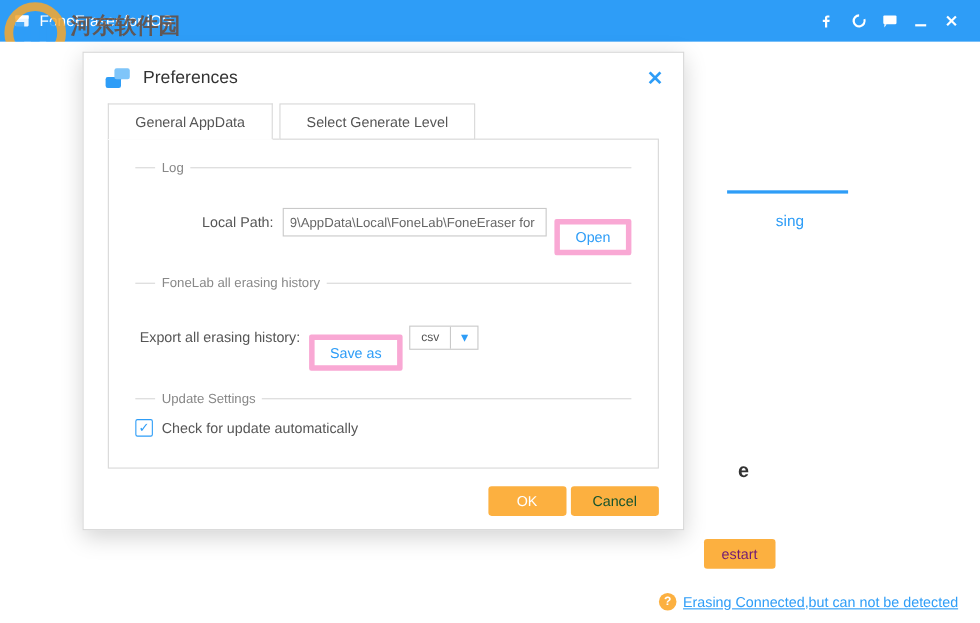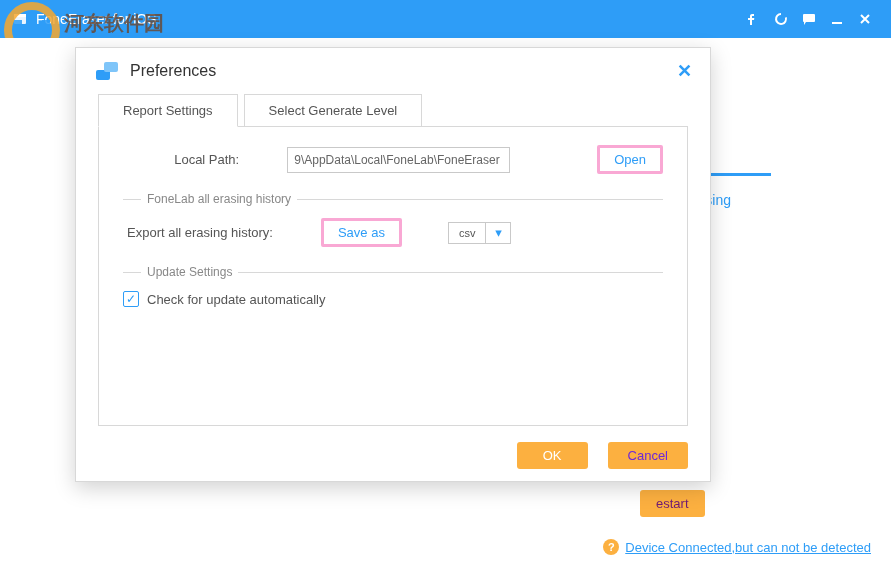--- a/index.html
+++ b/index.html
@@ -21,55 +21,55 @@
 .bg-tab { position: absolute; right: 160px; top: 110px; color: #2e9df7; font-size: 14px; margin-top: 44px; }
 .bg-tab-underline { position: absolute; right: 120px; top: 135px; width: 110px; height: 3px; background: #2e9df7; }
 .bg-restart { position: absolute; left: 640px; top: 452px; background: #fcb040; color: #701a75; padding: 6px 16px; border-radius: 3px; font-size: 13px; }
 
 
 .statusbar { position: absolute; bottom: 0; left: 0; right: 0; height: 38px; display: flex; align-items: center; justify-content: flex-end; padding: 0 20px; font-size: 13px; }
 .statusbar .q-icon { width: 16px; height: 16px; border-radius: 50%; background: #fcb040; color: #fff; display: inline-flex; align-items: center; justify-content: center; margin-right: 6px; font-size: 11px; font-weight: bold; }
 .statusbar a { color: #2e9df7; text-decoration: underline; }
 
 
-.dialog { position: absolute; left: 75px; top: 47px; width: 636px; height: 435px; background: #fff; border: 1px solid #d8d8d8; box-shadow: 0 6px 20px rgba(0,0,0,0.18); z-index: 10; }
+.dialog { position: absolute; left: 75px; top: 47px; width: 547px; height: 435px; background: #fff; border: 1px solid #d8d8d8; box-shadow: 0 6px 20px rgba(0,0,0,0.18); z-index: 10; }
 .dialog-head { height: 46px; display: flex; align-items: center; padding: 0 18px; }
 .dialog-head .pref-icon { width: 26px; height: 26px; margin-right: 10px; }
 .dialog-head .dlg-title { font-size: 16px; color: #333; }
 .dialog-head .close { margin-left: auto; color: #2e9df7; font-size: 18px; font-weight: bold; cursor: pointer; }
 
 
 .tabs { display: flex; padding: 0 22px; }
 .tab { border: 1px solid #d8d8d8; padding: 8px 24px; font-size: 13px; color: #555; cursor: pointer; background: #fff; }
 .tab.active { border-bottom: 1px solid #fff; position: relative; z-index: 2; }
 .tab + .tab { margin-left: 6px; }
 .tab-body { border: 1px solid #d8d8d8; margin: -1px 22px 0 22px; height: 300px; padding: 18px 24px; overflow: hidden; }
 
 
 .section { margin-bottom: 18px; }
 .section-label { color: #888; font-size: 12px; display: flex; align-items: center; margin-bottom: 12px; }
 .section-label .line-l { width: 18px; height: 1px; background: #d8d8d8; margin-right: 6px; }
 .section-label .line-r { flex: 1; height: 1px; background: #d8d8d8; margin-left: 6px; }
 
-.row { display: flex; align-items: center; margin-bottom: 10px; font-size: 13px; color: #555; gap: 40px; }
+.row { display: flex; align-items: center; margin-bottom: 10px; font-size: 13px; color: #555; }
 .row .lbl { width: 142px; text-align: right; padding-right: 8px; }
 .row input[type=text] { height: 26px; border: 1px solid #c9c9c9; padding: 0 6px; font-size: 12px; color: #666; width: 255px; }
-.btn-outline { border: 3px solid #f9a8d4; color: #2e9df7; background: #fff; padding: 4px 16px; font-size: 13px; border-radius: 2px; cursor: pointer; }
+.btn-outline { border: 5px solid #f9a8d4; color: #2e9df7; background: #fff; padding: 4px 16px; font-size: 13px; border-radius: 2px; cursor: pointer; margin-top: 28px; }
 .btn-outline.sm { padding: 4px 14px; }
 .select-wrap { display: flex; border: 1px solid #c9c9c9; margin-left: 6px; }
 .select-wrap .sel-val { padding: 4px 10px; font-size: 11px; color: #555; border-right: 1px solid #c9c9c9; }
 .select-wrap .sel-arrow { width: 24px; display: flex; align-items: center; justify-content: center; color: #2e9df7; cursor: pointer; }
 
 .checkbox-row { display: flex; align-items: center; font-size: 13px; color: #555; }
 .checkbox { width: 16px; height: 16px; border: 1px solid #2e9df7; border-radius: 2px; margin-right: 8px; display: flex; align-items: center; justify-content: center; color: #2e9df7; font-size: 12px; }
 
 
-.dialog-footer { position: absolute; bottom: 12px; right: 22px; display: flex; gap: 20px; }
+.dialog-footer { position: absolute; bottom: 12px; right: 22px; display: flex; gap: 4px; }
 .btn-primary { background: #fcb040; color: #fff; border: none; padding: 6px 26px; font-size: 13px; border-radius: 3px; cursor: pointer; }
-.btn-secondary { background: #fcb040; color: #6d28d9; border: none; padding: 6px 20px; font-size: 13px; border-radius: 3px; cursor: pointer; }
+.btn-secondary { background: #fcb040; color: #14532d; border: none; padding: 6px 20px; font-size: 13px; border-radius: 3px; cursor: pointer; }
 
 </style>
 </head>
 <body>
 
 <div class="watermark">
   <svg width="200" height="70" viewBox="0 0 200 70">
     <circle cx="32" cy="30" r="24" fill="none" stroke="#f7a82e" stroke-width="8"></circle>
     <rect x="14" y="20" width="8" height="22" fill="#2e9df7"></rect>
     <rect x="28" y="16" width="8" height="26" fill="#2e9df7"></rect>
@@ -125,27 +125,32 @@
   <div class="dialog-head">
     <svg class="pref-icon" viewBox="0 0 26 26">
       <rect x="2" y="12" width="14" height="10" rx="2" fill="#2e9df7"></rect>
       <rect x="10" y="4" width="14" height="10" rx="2" fill="#7fc5f9"></rect>
     </svg>
     <span class="dlg-title">Preferences</span>
     <span class="close">✕</span>
   </div>
 
   <div class="tabs">
-    <div class="tab active">Report Settings</div>
+    <div class="tab active">General AppData</div>
     <div class="tab">Select Generate Level</div>
   </div>
 
   <div class="tab-body">
 
     <div class="section">
+      <div class="section-label">
+        <span class="line-l"></span>
+        <span>Log</span>
+        <span class="line-r"></span>
+      </div>
       <div class="row">
         <span class="lbl">Local Path:</span>
         <input type="text" value="9\AppData\Local\FoneLab\FoneEraser for iOS" style="">
         <span style="width:8px"></span>
         <button class="btn-outline sm">Open</button>
       </div>
     </div>
 
     <div class="section">
       <div class="section-label">
@@ -178,14 +183,14 @@
   </div>
 
   <div class="dialog-footer">
     <button class="btn-primary">OK</button>
     <button class="btn-secondary">Cancel</button>
   </div>
 </div>
 
 <div class="statusbar">
   <span class="q-icon">?</span>
-  <a href="#">Device Connected,but can not be detected</a>
+  <a href="#">Erasing Connected,but can not be detected</a>
 </div>
 
 </body></html>

